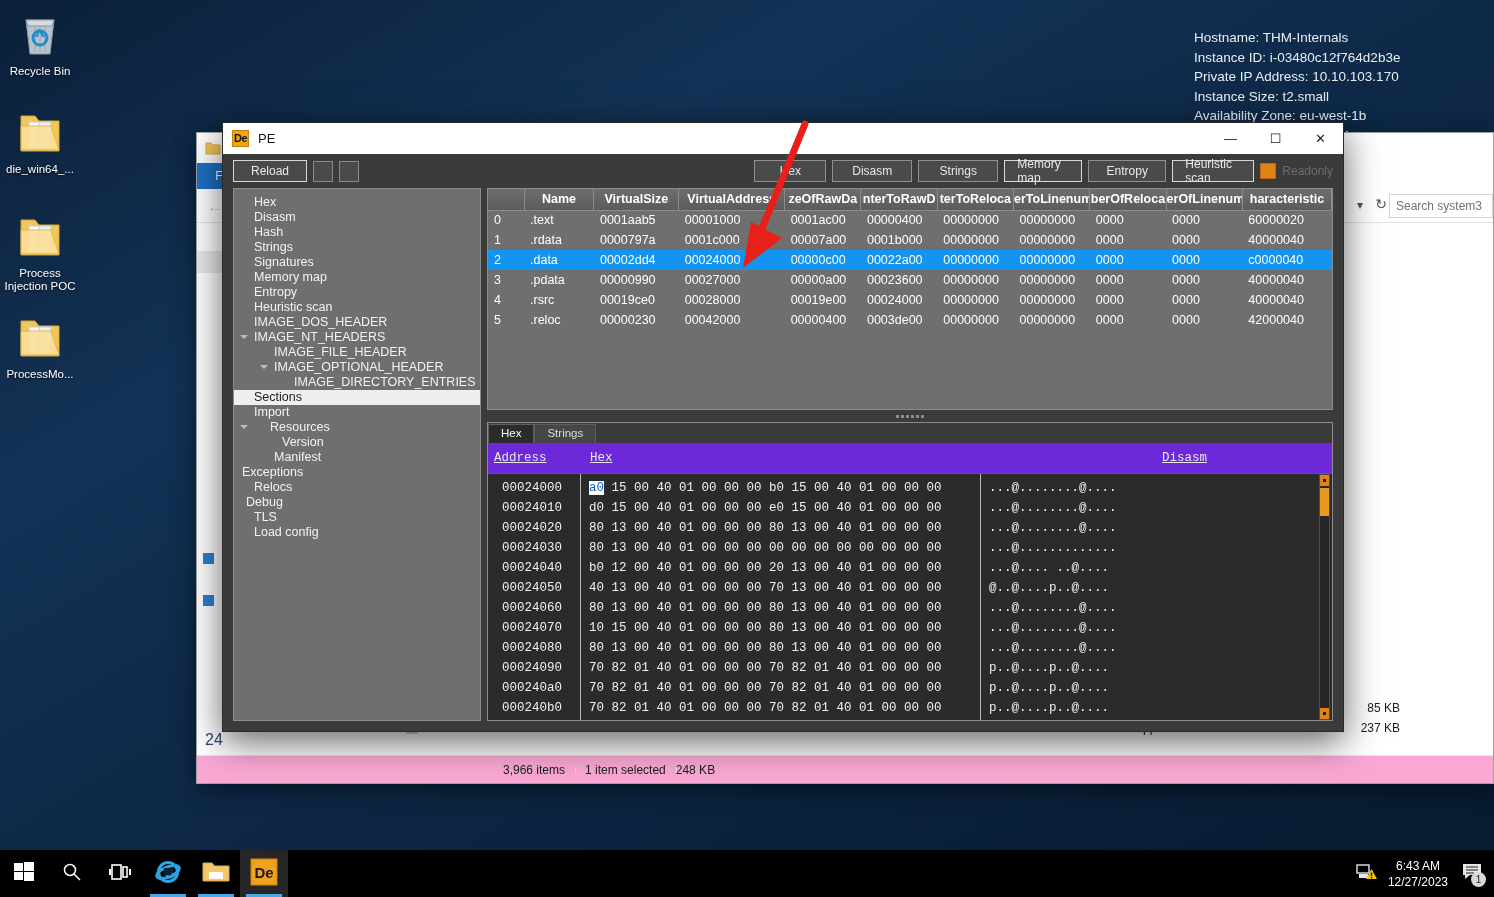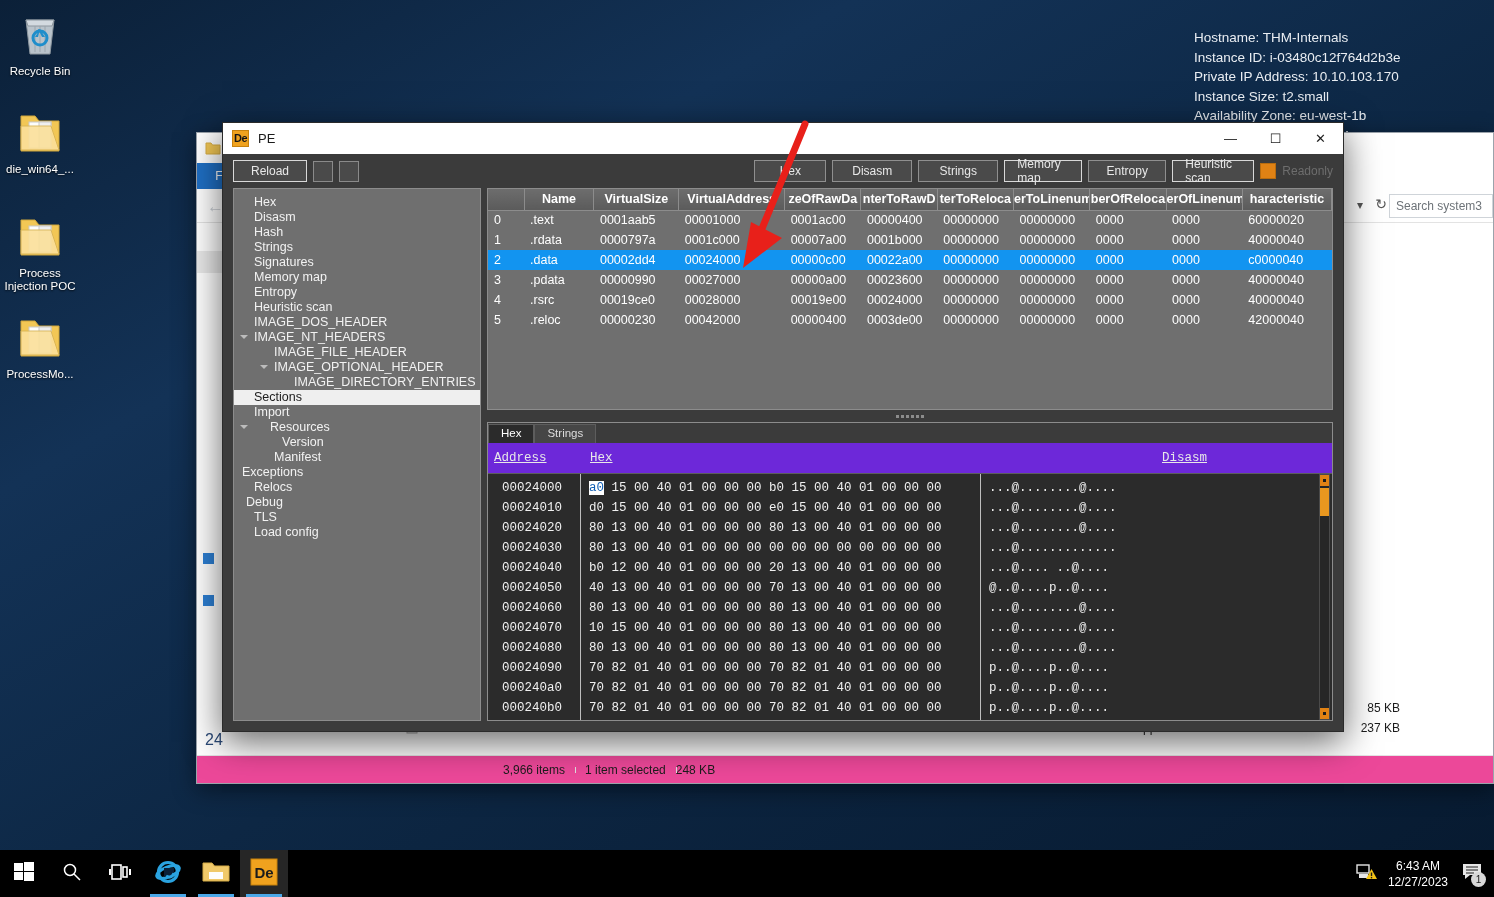--- a/index.html
+++ b/index.html
@@ -78,21 +78,21 @@
   .exp-row {
     position:absolute; left: 180px; right: 10px; height: 22px;
     display: flex; align-items: center; font-size: 12px; color: #1c1c1c;
   }
   .exp-row .nm { width: 530px; display:flex; align-items:center; gap:7px; }
   .exp-row .dt { width: 200px; }
   .exp-row .tp { width: 185px; }
   .exp-row .sz { width: 80px; text-align: right; }
   #exp-status {
     position:absolute; left:0; right:0; bottom:0; height:28px;
-    border-top: 1px solid #e3e3e3; background:#ec4899;
+    border-top: 1px solid #e3e3e3; background:#f9a8d4;
     display:flex; align-items:center; font-size: 12px; color:#1c1c1c;
   }
   #exp-status .cell { padding: 0 10px; position: relative; }
   #exp-status .cell + .cell::before {
     content:""; position:absolute; left:0; top:4px; bottom:4px; width:1px; background:#e0e0e0;
   }
 
   
   #pe-window {
     position: absolute; left: 222px; top: 122px;

